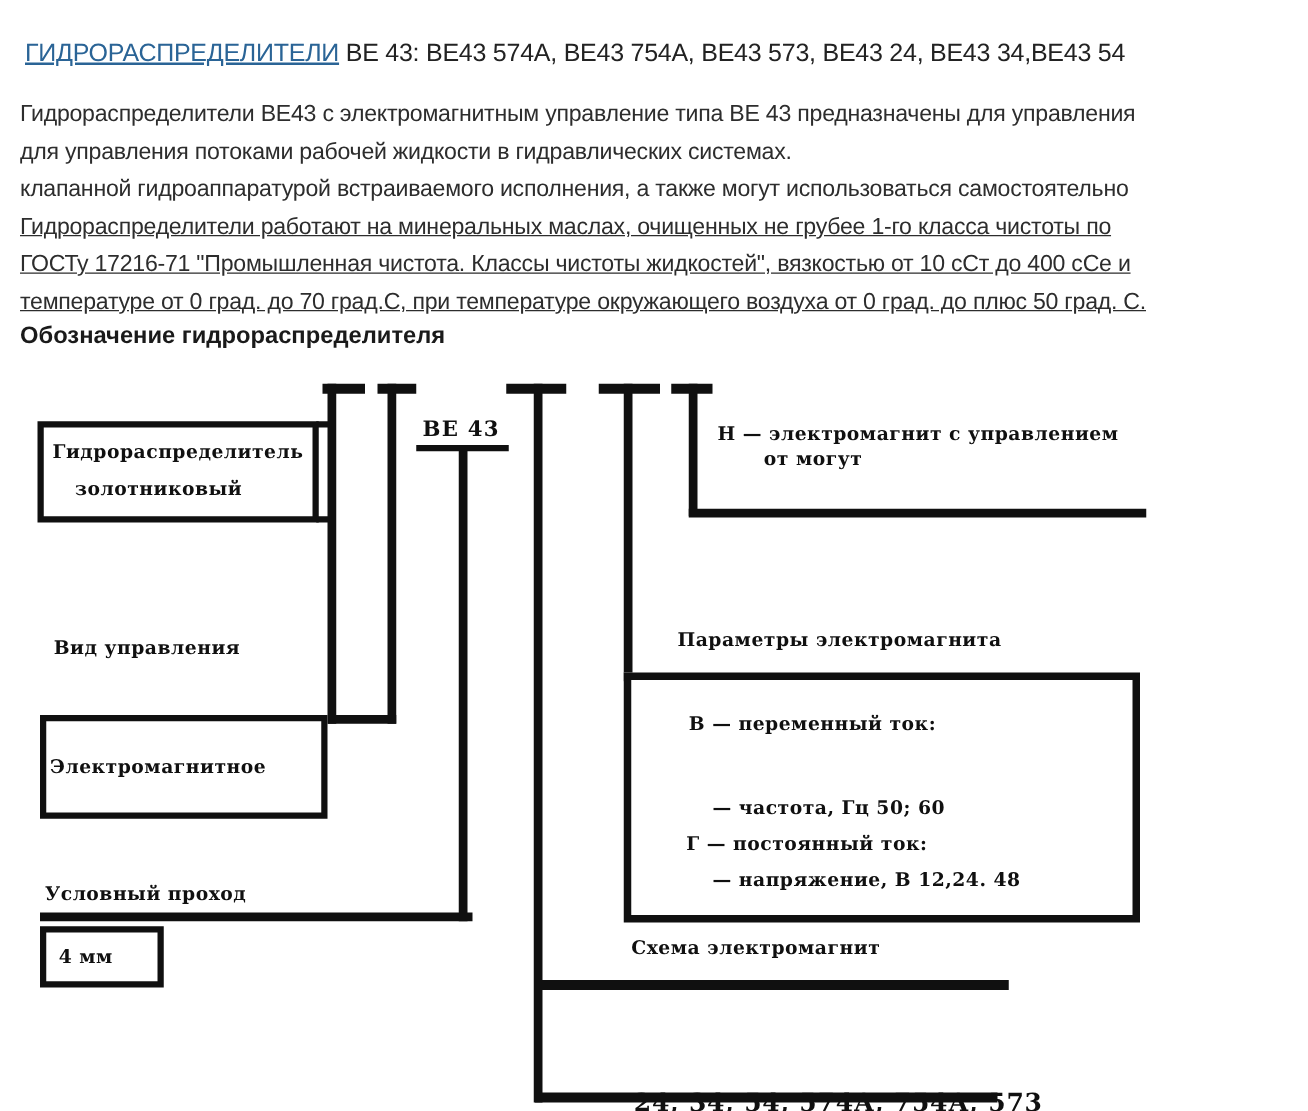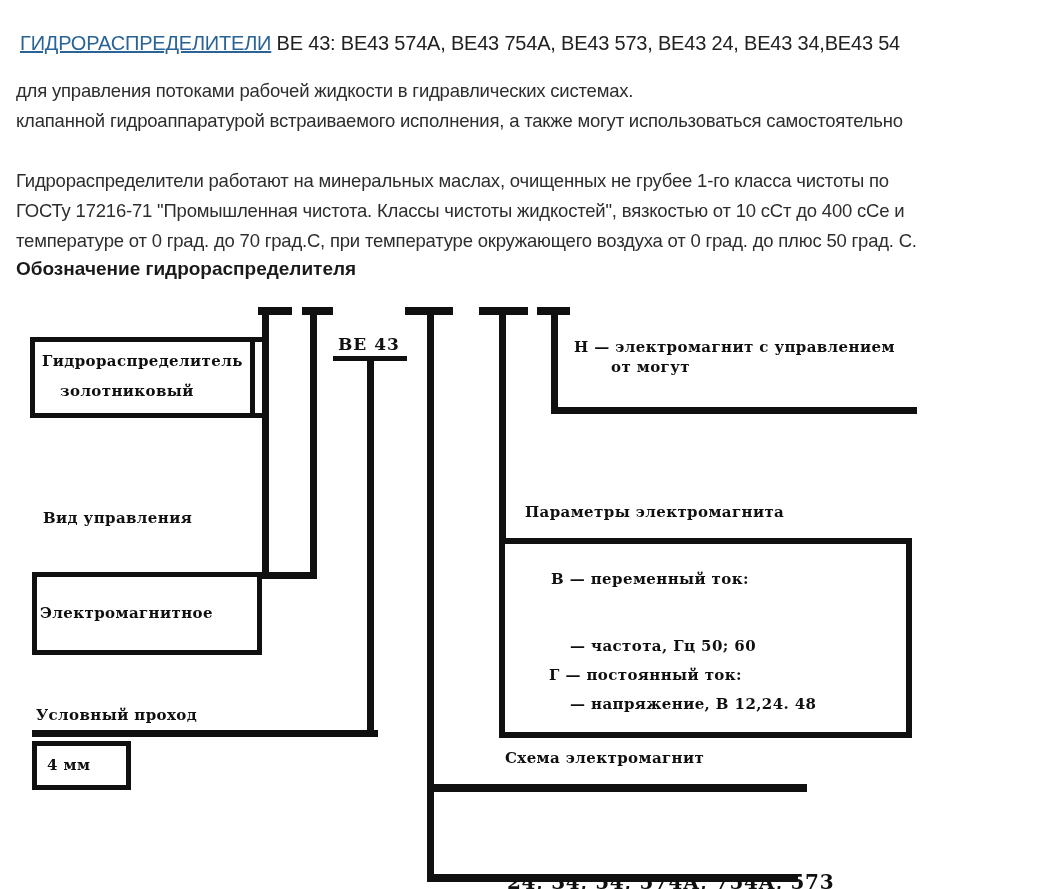--- a/index.html
+++ b/index.html
@@ -5,39 +5,40 @@
   html,body{margin:0;padding:0;}
   body{
     width:1046px;height:889px;position:relative;background:#ffffff;
     font-family:"Liberation Sans",sans-serif;color:#2d2d2d;overflow:hidden;
   }
   .title-line{position:absolute;left:20px;top:32px;font-size:20px;letter-spacing:-0.2px;white-space:nowrap;color:#222;}
   .title-line a{color:#2a6496;cursor:pointer;}
   .para{position:absolute;left:16px;font-size:18.5px;line-height:30px;letter-spacing:-0.2px;color:#2d2d2d;}
   .para .pline{white-space:nowrap;display:block;}
   #para1{top:76px;}
-  #para2{top:166px;}
+  #para2{top:166px;text-decoration:underline;}
   .section-heading{position:absolute;left:16px;top:258px;font-size:19px;font-weight:bold;color:#1a1a1a;white-space:nowrap;}
   
   .diagram{position:absolute;left:0;top:0;width:1046px;height:680px;
     font-family:"DejaVu Serif",serif;font-weight:bold;color:#101010;}
   .seg{position:absolute;background:#101010;}
   .dbox{position:absolute;border:5px solid #101010;background:#fff;box-sizing:border-box;}
   .dlabel{position:absolute;font-size:15px;white-space:nowrap;letter-spacing:0.4px;}
   .model{position:absolute;font-size:17px;white-space:nowrap;letter-spacing:1px;}
   .vals{position:absolute;font-size:20px;white-space:nowrap;letter-spacing:0.6px;margin-top:44px;}
 </style>
 </head>
 <body>
 
 <div class="title-line">
   <a href="#">ГИДРОРАСПРЕДЕЛИТЕЛИ</a><span> ВЕ 43: ВЕ43 574А, ВЕ43 754А, ВЕ43 573, ВЕ43 24, ВЕ43 34,ВЕ43 54</span>
 </div>
 
 <div id="para1" class="para">
+  <span class="pline">Гидрораспределители ВЕ43 с электромагнитным управление типа ВЕ 43 предназначены для управления</span>
   <span class="pline">для управления потоками рабочей жидкости в гидравлических системах.</span>
   <span class="pline">клапанной гидроаппаратурой встраиваемого исполнения, а также могут использоваться самостоятельно</span>
 </div>
 
 <div id="para2" class="para">
   <span class="pline">Гидрораспределители работают на минеральных маслах, очищенных не грубее 1-го класса чистоты по</span>
   <span class="pline">ГОСТу 17216-71 "Промышленная чистота. Классы чистоты жидкостей", вязкостью от 10 сСт до 400 сСе и</span>
   <span class="pline">температуре от 0 град. до 70 град.С, при температуре окружающего воздуха от 0 град. до плюс 50 град. С.</span>
 </div>
 
@@ -75,21 +76,21 @@
 
   <div class="dlabel" style="left:36px;top:706px;">Условный проход</div>
   <div class="seg" style="left:32px;top:730px;width:346px;height:7px;"></div>
   <div class="dbox" style="left:32px;top:741px;width:99px;height:49px;"></div>
   <div class="dlabel" style="left:47px;top:756px;">4 мм</div>
 
   <div class="dlabel" style="left:574px;top:338px;">Н — электромагнит с управлением</div>
   <div class="dlabel" style="left:611px;top:358px;">от могут</div>
   <div class="seg" style="left:551px;top:407px;width:366px;height:7px;"></div>
 
-  <div class="dlabel" style="left:525px;top:503px;">Параметры электромагнита</div>
+  <div class="dlabel" style="left:507px;top:503px;padding-left:35px;">Параметры электромагнита</div>
   <div class="dbox" style="left:499px;top:538px;width:413px;height:200px;border-width:6px;"></div>
   <div class="dlabel" style="left:551px;top:570px;">В — переменный ток:</div>
   <div class="dlabel" style="left:570px;top:637px;">— частота, Гц 50; 60</div>
   <div class="dlabel" style="left:549px;top:666px;">Г — постоянный ток:</div>
   <div class="dlabel" style="left:570px;top:695px;">— напряжение, В 12,24. 48</div>
 
   <div class="dlabel" style="left:505px;top:749px;">Схема электромагнит</div>
   <div class="seg" style="left:428px;top:784px;width:379px;height:8px;"></div>
   <div class="vals" style="left:507px;top:826px;">24, 34, 54, 574А, 754А, 573</div>
   <div class="seg" style="left:428px;top:874px;width:370px;height:8px;"></div>

